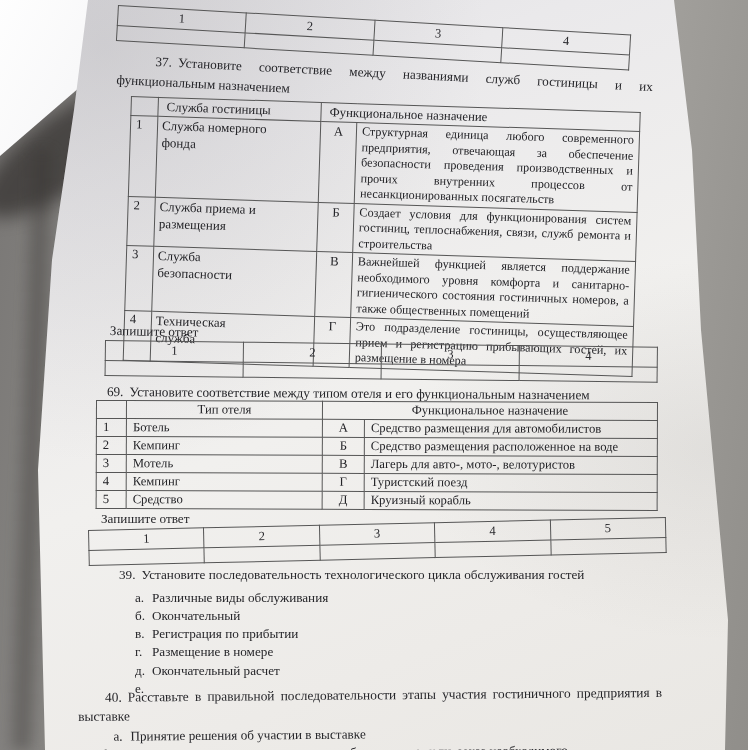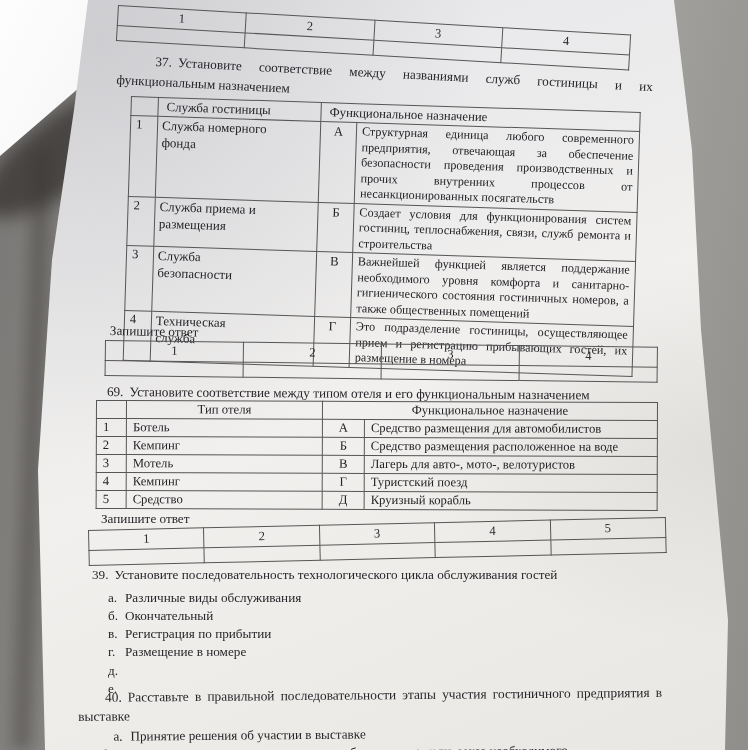--- a/index.html
+++ b/index.html
@@ -258,21 +258,21 @@
         <td></td>
         <td></td>
         <td></td>
         <td></td>
         <td></td>
       </tr>
     </tbody>
       </table>
   </div>
 
-  <div class="sec" style="left:80px; top:565px; width:560px;">
+  <div class="sec" style="left:107px; top:565px; width:560px;">
     <div class="qhead" style="padding-left:12px; white-space:nowrap;">
       <span class="qnum">39.</span><span>Установите последовательность технологического цикла обслуживания гостей</span>
     </div>
     <div style="margin-top:4px; padding-left:28px;">
       <div class="list-item">
         <span class="marker">а.</span>
         <span>Различные виды обслуживания</span>
       </div>
       <div class="list-item">
         <span class="marker">б.</span>
@@ -281,20 +281,21 @@
       <div class="list-item">
         <span class="marker">в.</span>
         <span>Регистрация по прибытии</span>
       </div>
       <div class="list-item">
         <span class="marker">г.</span>
         <span>Размещение в номере</span>
       </div>
       <div class="list-item">
         <span class="marker">д.</span>
+        <span>Окончательный расчет</span>
       </div>
       <div class="list-item">
         <span class="marker">е.</span>
       </div>
     </div>
   </div>
 
   <div class="sec" style="left:78px; top:689px; width:584px; transform:rotate(-0.5deg);">
     <div class="qhead justify" style="text-indent:27px; font-size:13.4px; line-height:18.5px;">
       <span class="qnum">40.</span><span>Расставьте в правильной последовательности этапы участия гостиничного предприятия в выставке</span>

